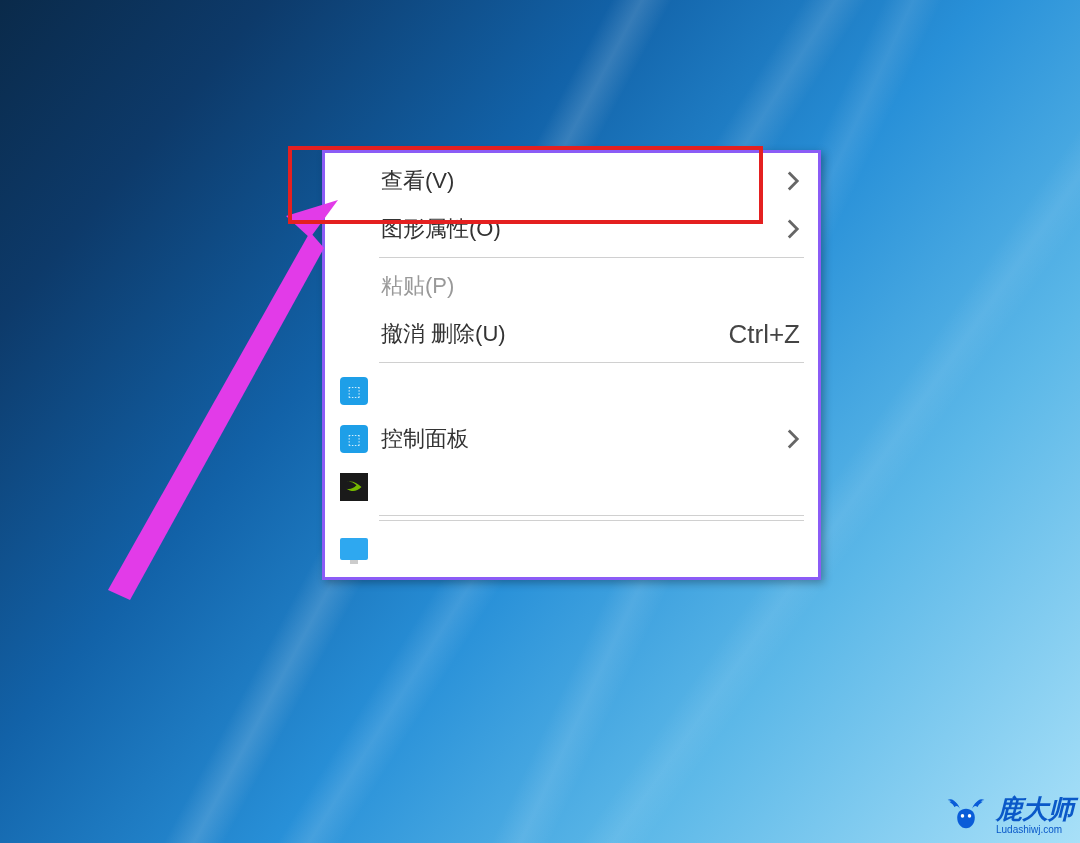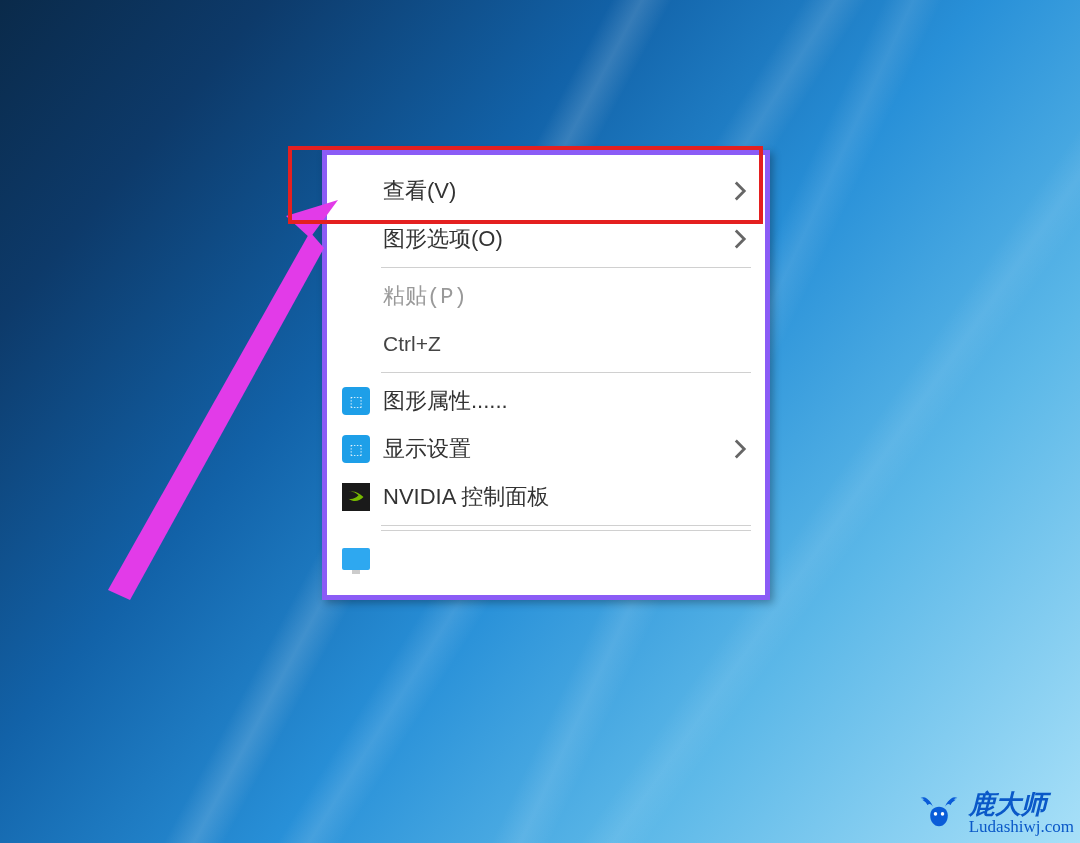--- a/index.html
+++ b/index.html
@@ -28,46 +28,46 @@
       background:
         linear-gradient(118deg, transparent 40%, rgba(255,255,255,0.15) 42%, transparent 44%),
         linear-gradient(122deg, transparent 50%, rgba(255,255,255,0.12) 52%, transparent 54%),
         linear-gradient(115deg, transparent 60%, rgba(255,255,255,0.10) 62%, transparent 64%),
         linear-gradient(125deg, transparent 70%, rgba(255,255,255,0.08) 72%, transparent 74%);
     }
     .context-menu {
       position: absolute;
       left: 322px;
       top: 150px;
-      width: 448px;
+      width: 499px;
       background: #ffffff;
-      border: 5px solid #8b5cf6;
+      border: 3px solid #8b5cf6;
       box-shadow: 3px 3px 8px rgba(0,0,0,0.3);
-      padding: 12px 2px;
+      padding: 4px 2px;
     }
     .menu-item {
       display: flex;
       align-items: center;
       height: 48px;
       padding: 0 16px 0 8px;
       font-size: 22px;
       color: #333;
       position: relative;
     }
-    .menu-item.disabled { color: #999; font-family: Liberation Mono, monospace; }
+    .menu-item.disabled { color: #999; }
     .icon-slot {
       width: 38px;
       height: 30px;
       display: flex;
       align-items: center;
       justify-content: center;
       margin-right: 8px;
     }
     .label { flex: 1; }
-    .shortcut { color: #444; font-size: 21px; }
+    .shortcut { color: #444; font-size: 26px; }
     .chevron-icon {
       width: 14px;
       height: 24px;
       color: #666;
       fill: none;
       stroke: currentColor;
       stroke-width: 2;
     }
     .separator {
       height: 1px;
@@ -112,22 +112,21 @@
       line-height: 1.1;
     }
     .watermark-text .cn {
       color: #0a58c8;
       font-size: 26px;
       font-weight: 700;
       font-style: italic;
     }
     .watermark-text .url {
       color: #0a58c8;
-      font-size: 17px;
-      font-family: Liberation Serif, serif;
+      font-size: 10px;
     }
     .icon-gfx-blue {
       width: 28px; height: 28px; background: #1e9fe8; border-radius: 4px;
       display:flex;align-items:center;justify-content:center;color:#fff;font-size:14px;
     }
     .icon-nvidia {
       width: 28px; height: 28px; background: #1a1a1a;
       display:flex;align-items:center;justify-content:center;
     }
     .icon-nvidia svg{width:20px;height:20px;fill:#76b900;}
@@ -150,63 +149,62 @@
 
   <div class="menu-item">
     <span class="icon-slot"></span>
     <span class="label">查看(V)</span>
     <svg class="chevron-icon" viewBox="0 0 10 16">
         <polyline points="2,2 8,8 2,14"></polyline>
       </svg>
   </div>
   <div class="menu-item">
     <span class="icon-slot"></span>
-    <span class="label">图形选项(O)</span>
+    <span class="label">图形属性(O)</span>
     <svg class="chevron-icon" viewBox="0 0 10 16">
         <polyline points="2,2 8,8 2,14"></polyline>
       </svg>
   </div>
 
   <div class="separator"></div>
 
   <div class="menu-item disabled">
     <span class="icon-slot"></span>
     <span class="label">粘贴(P)</span>
   </div>
   <div class="menu-item">
     <span class="icon-slot"></span>
+    <span class="label">撤消 删除(U)</span>
     <span class="shortcut">Ctrl+Z</span>
   </div>
 
   <div class="separator"></div>
 
   <div class="menu-item">
     <span class="icon-slot">
         <span class="icon-gfx-blue">⬚</span>
       </span>
-    <span class="label">图形属性......</span>
   </div>
   <div class="menu-item">
     <span class="icon-slot">
         <span class="icon-gfx-blue">⬚</span>
       </span>
-    <span class="label">显示设置</span>
+    <span class="label">控制面板</span>
     <svg class="chevron-icon" viewBox="0 0 10 16">
         <polyline points="2,2 8,8 2,14"></polyline>
       </svg>
   </div>
   <div class="menu-item">
     <span class="icon-slot">
       <span class="icon-nvidia">
           <svg viewBox="0 0 24 24">
             <path d="M3 6c6-2 12 0 18 6-6 6-12 6-18 2 4 1 8 0 12-4-4-4-8-5-12-4z"></path>
           </svg>
         </span>
     </span>
-    <span class="label">NVIDIA 控制面板</span>
   </div>
 
   <div class="separator"></div>
 
 
   <div class="separator"></div>
 
   <div class="menu-item">
     <span class="icon-slot">
         <span class="icon-display"></span>

